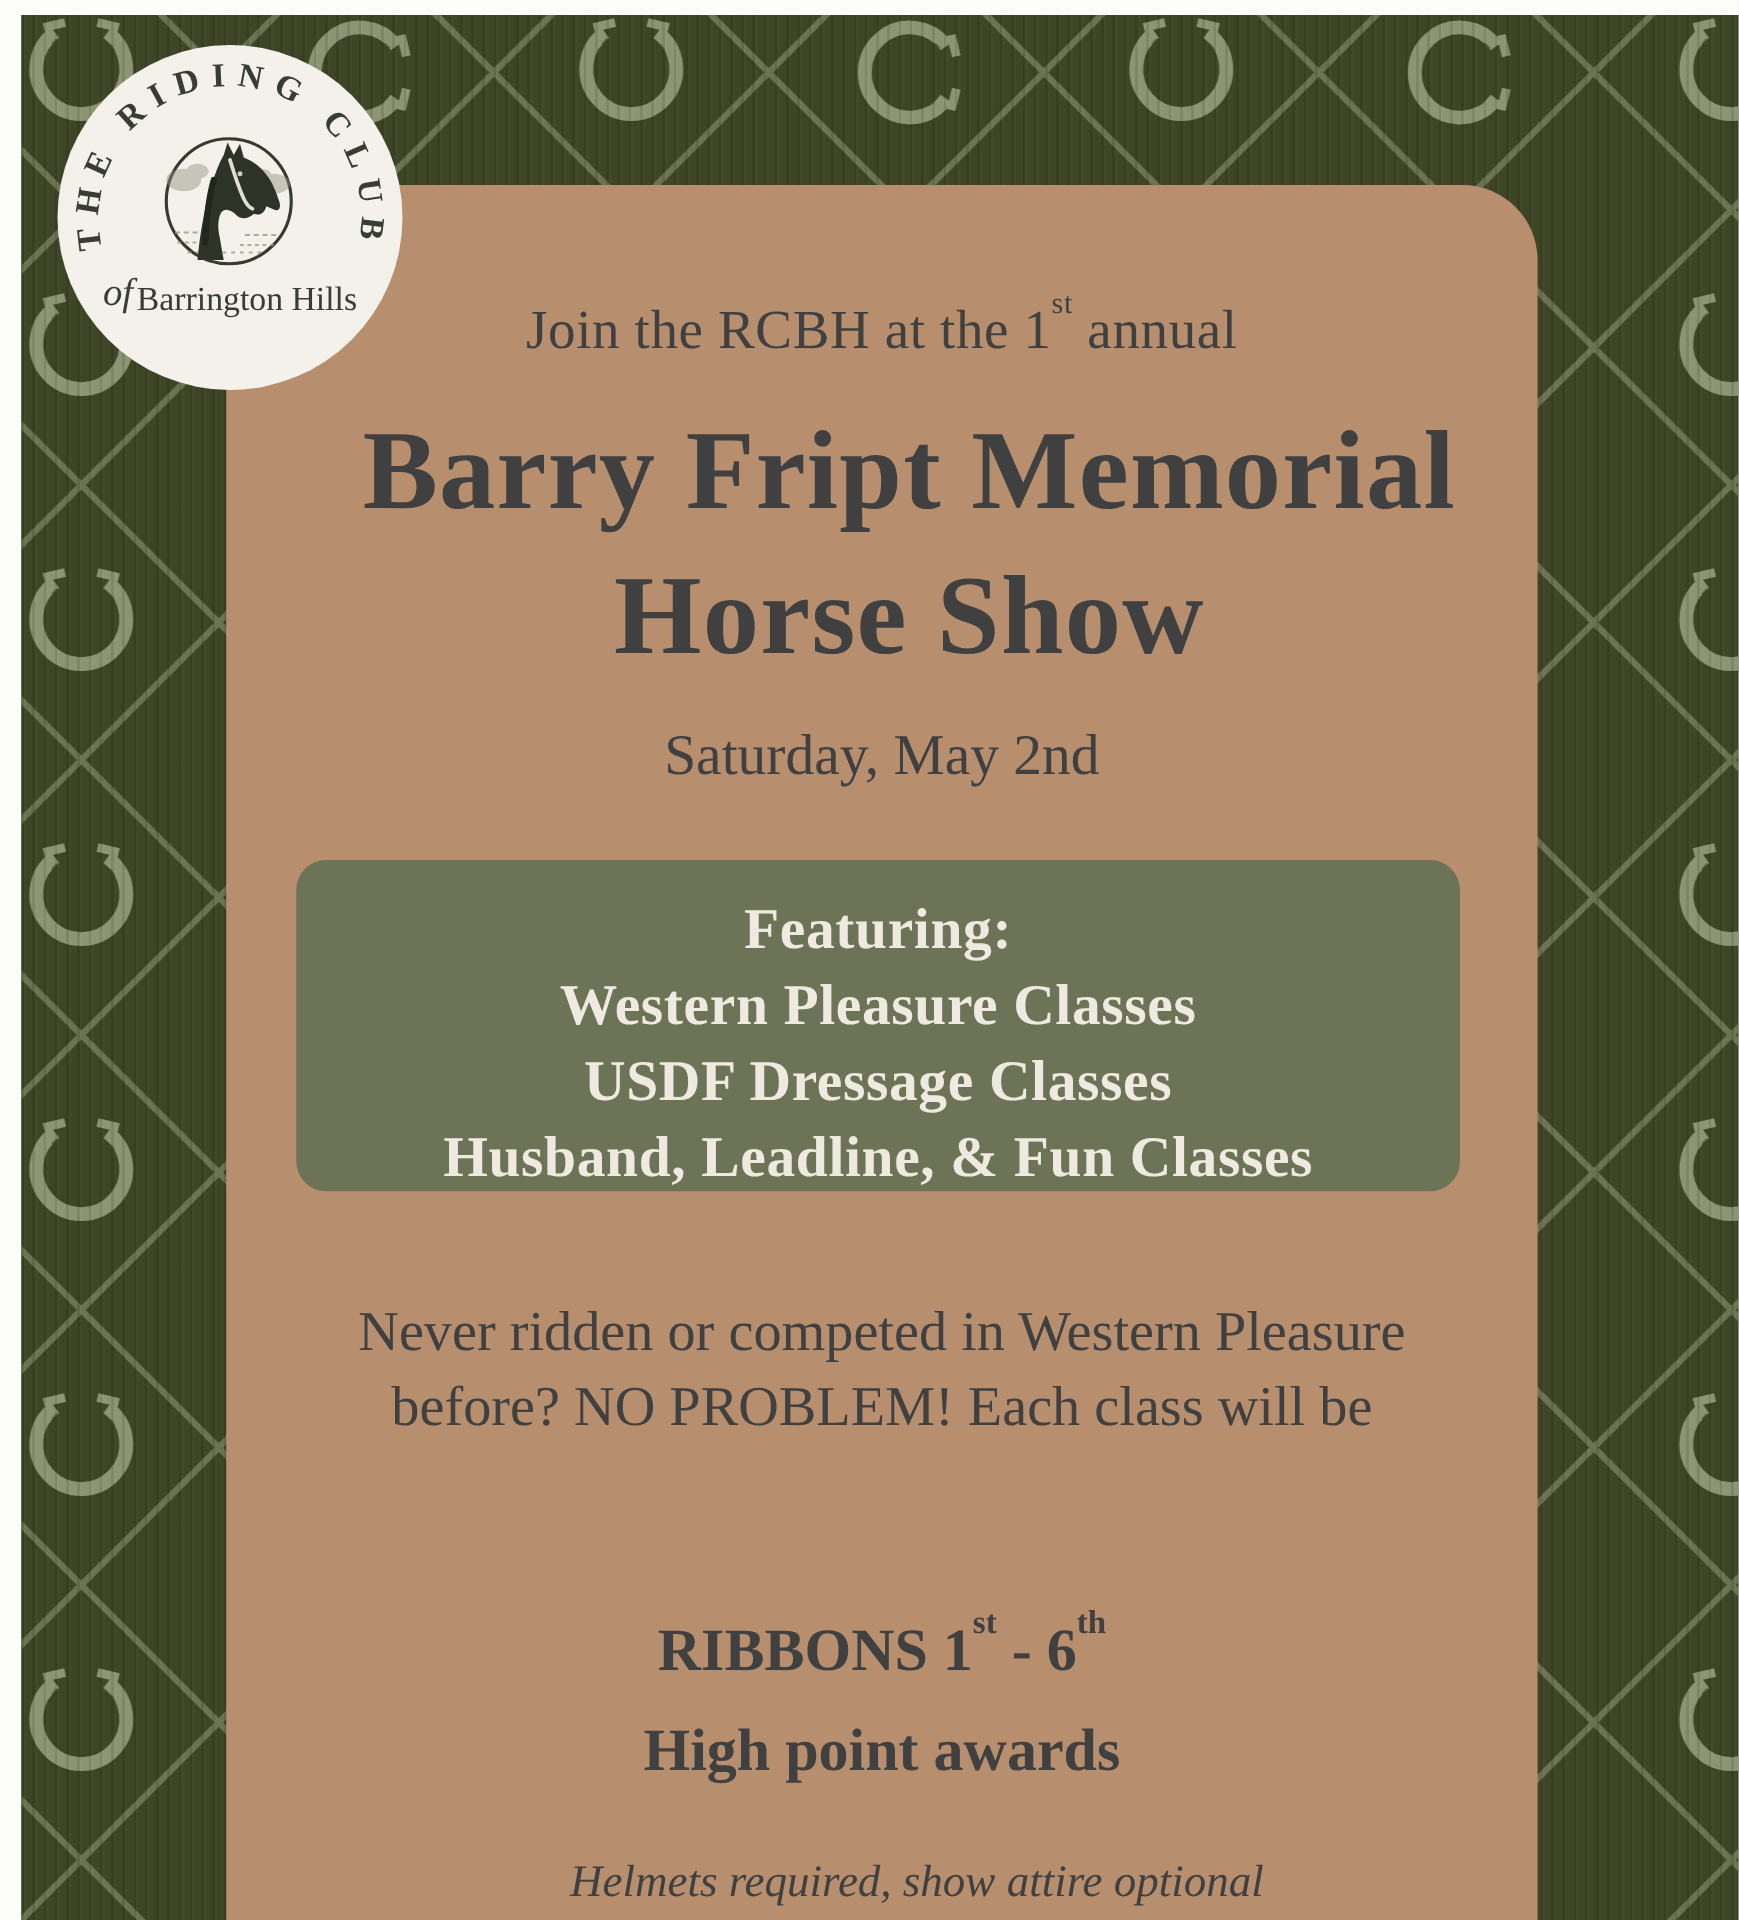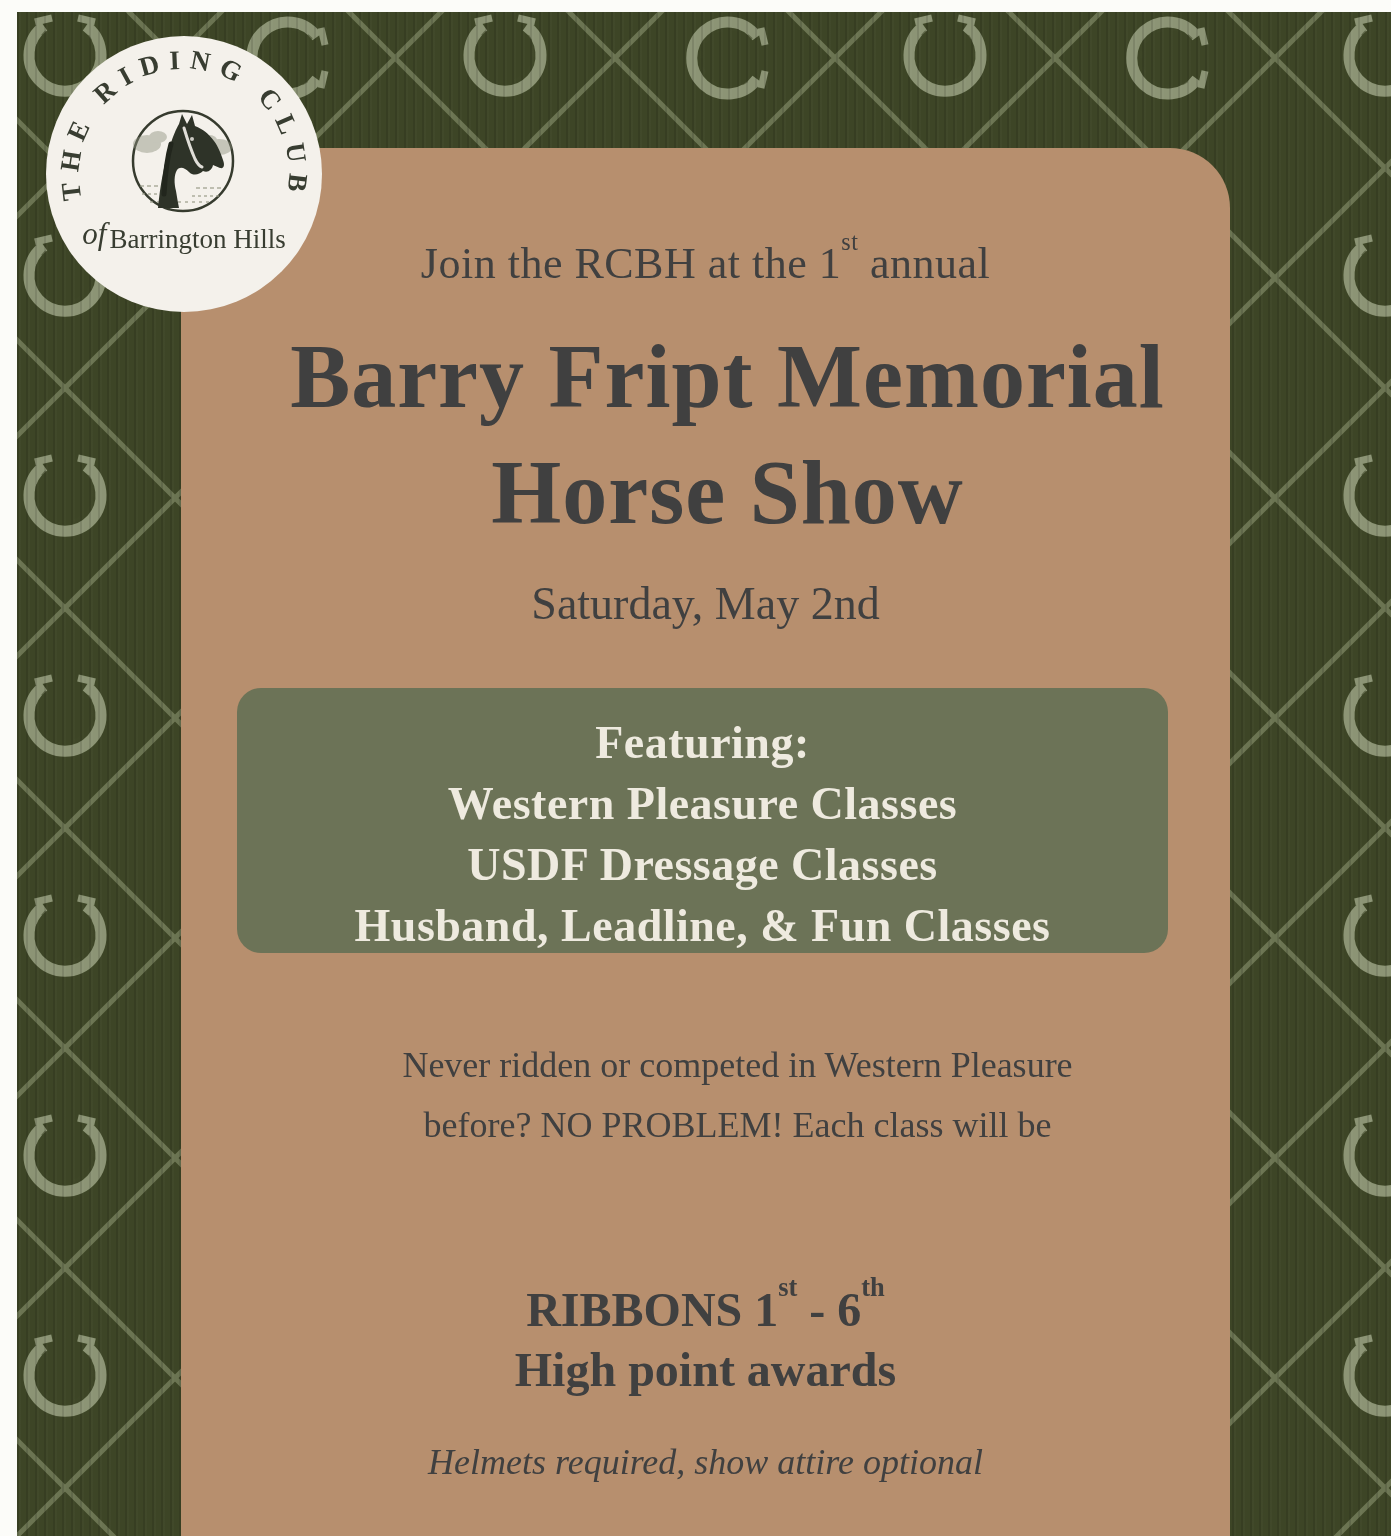--- a/index.html
+++ b/index.html
@@ -32,24 +32,24 @@
   .intro sup{font-size:.55em;position:relative;top:-.5em;}
   .title{top:171px;font-size:90px;line-height:116px;font-weight:bold;letter-spacing:1px;color:#f3eee6;margin-left:22px;}
   .date{top:429px;font-size:46px;}
   .feature-box{
     position:absolute;left:56px;top:540px;width:931px;height:265px;
     background:#6c7357;border-radius:24px;
     text-align:center;color:#eeeadf;font-weight:bold;
     font-size:46px;line-height:61px;padding-top:24px;box-sizing:border-box;
     letter-spacing:.5px;
   }
-  .para{top:887px;font-size:36px;line-height:60px;padding-left:32px;}
-  .ribbons{top:1122px;font-size:48px;line-height:60px;font-weight:bold;}
+  .para{top:887px;font-size:45px;line-height:60px;}
+  .ribbons{top:1122px;font-size:48px;line-height:80px;font-weight:bold;}
   .ribbons sup{font-size:.55em;position:relative;top:-.5em;}
-  .note{top:1293px;font-size:36px;font-style:italic;}
+  .note{top:1336px;font-size:36px;font-style:italic;margin-left:28px;}
   
   .logo{
     position:absolute;left:46px;top:36px;width:276px;height:276px;border-radius:50%;
     background:#f4f1eb;
   }
   .logo svg{display:block;}
 </style>
 </head>
 <body>
 

